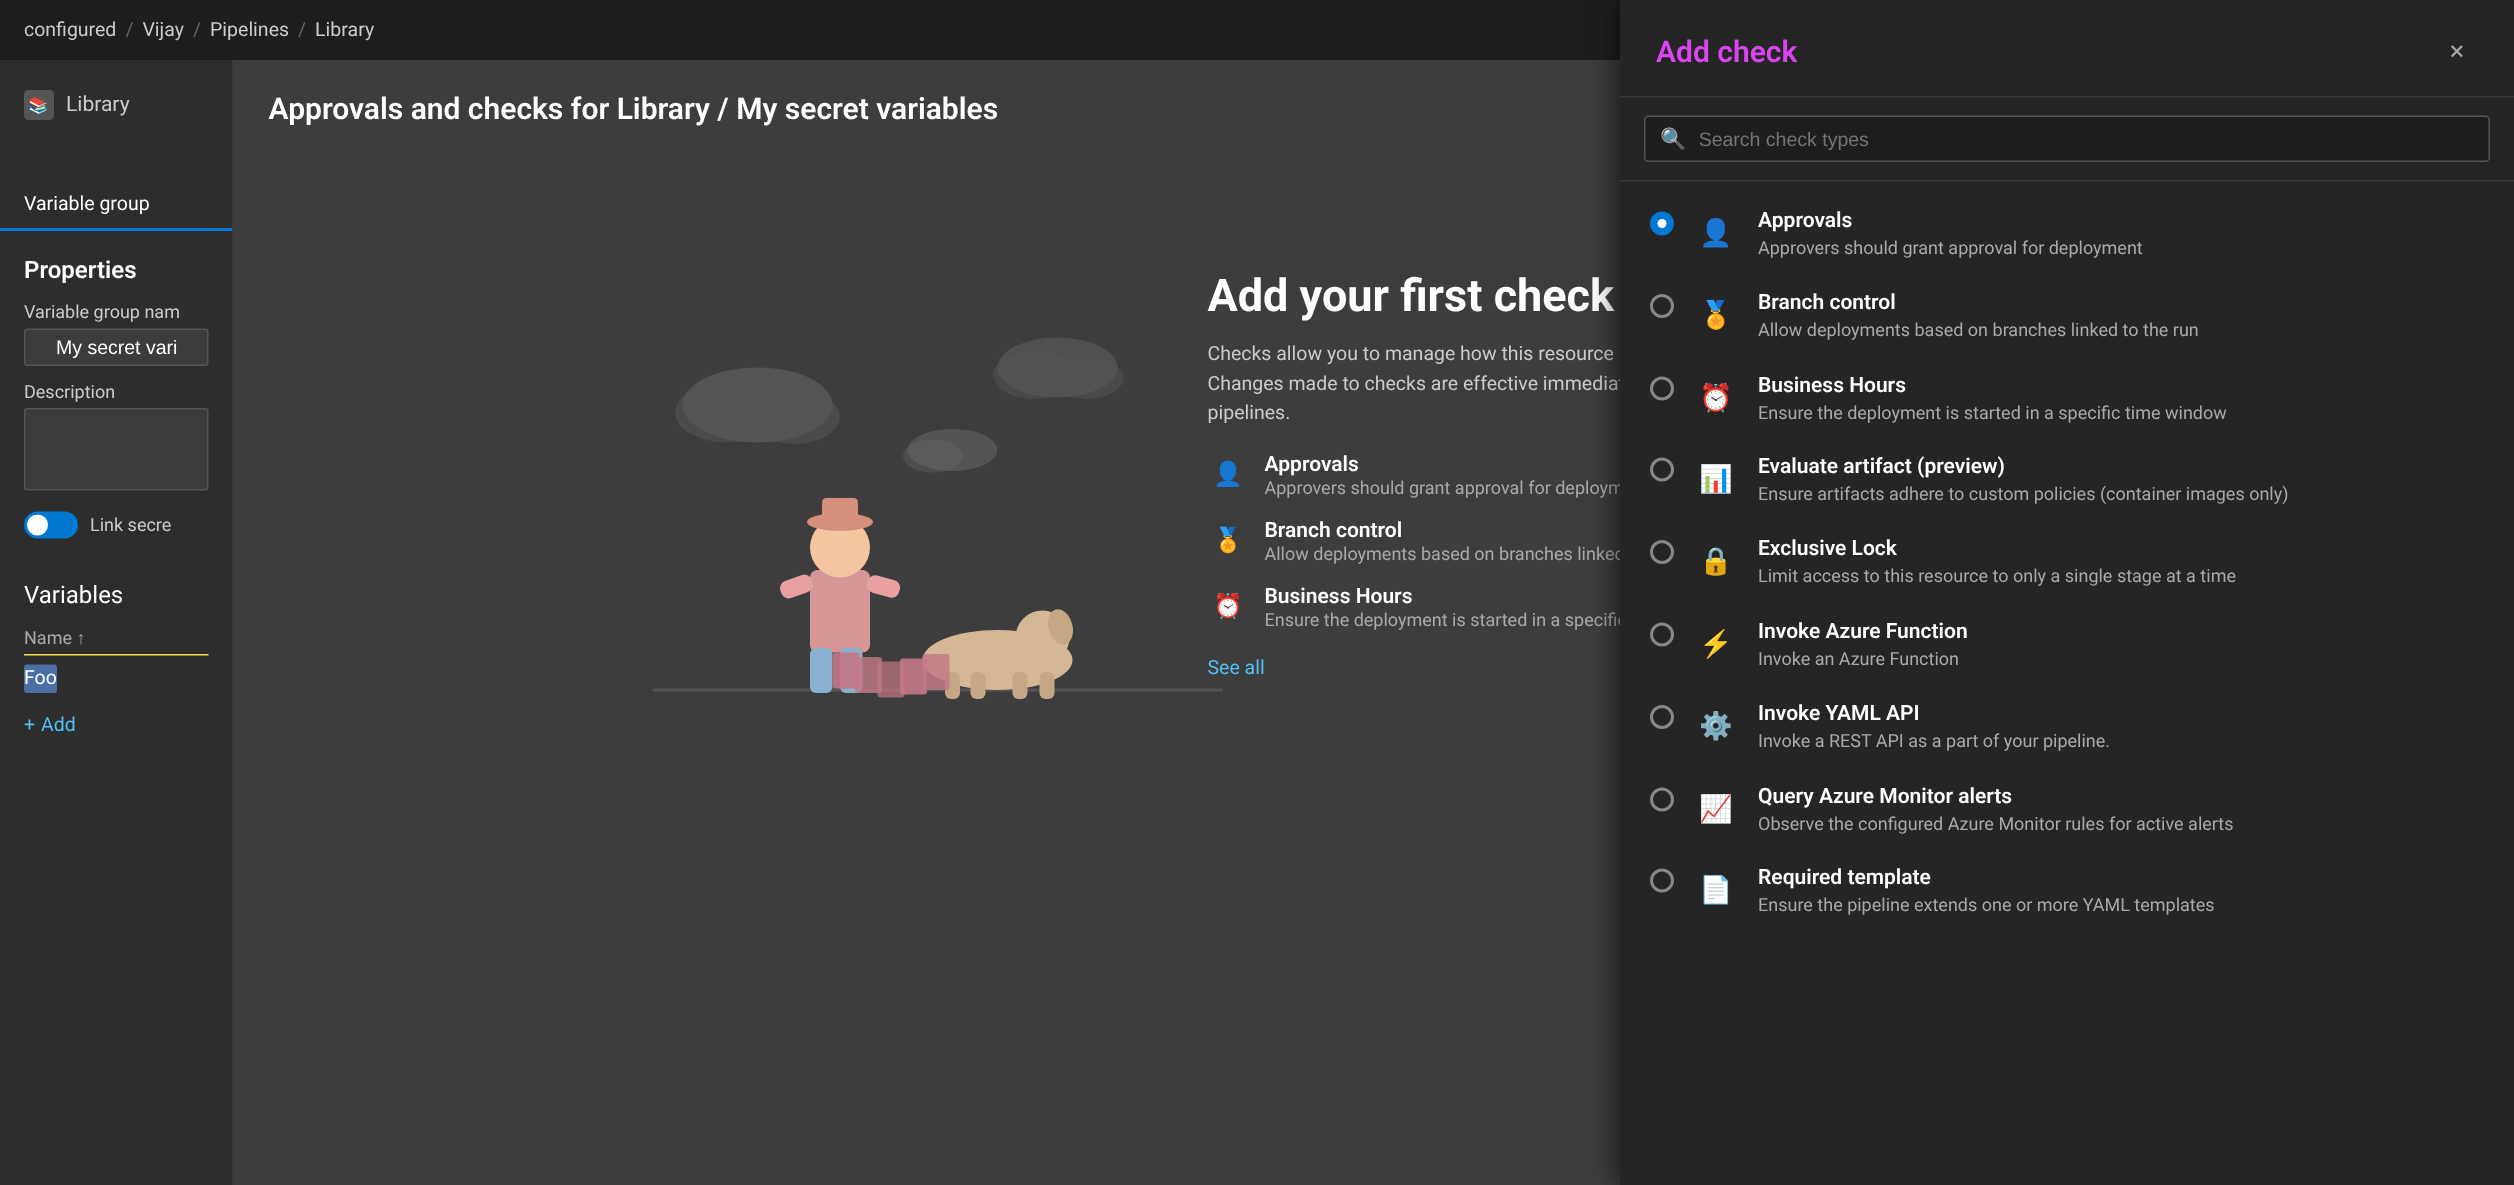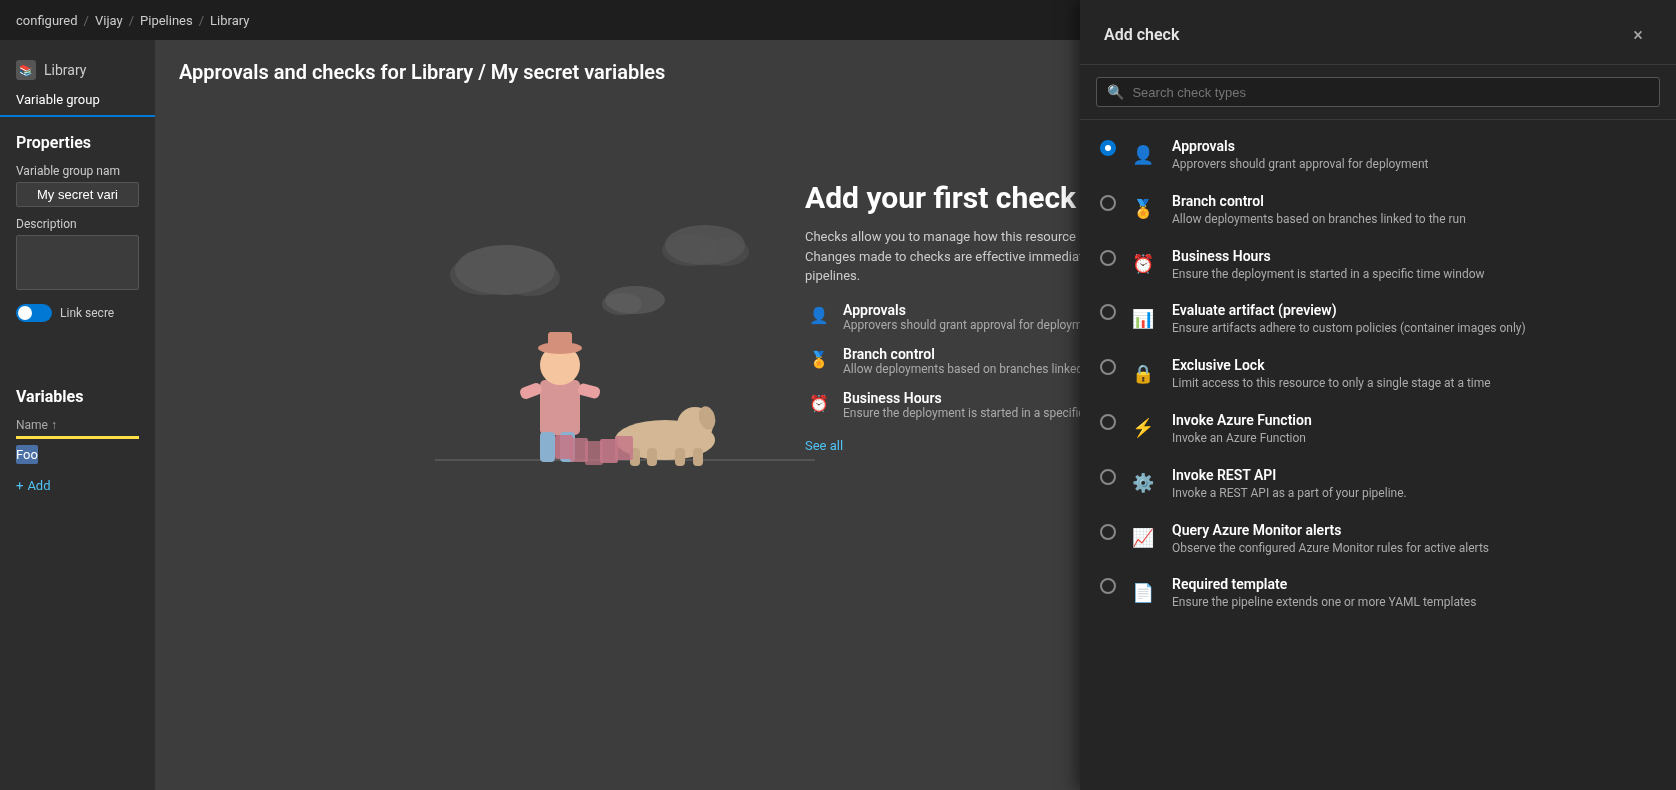--- a/index.html
+++ b/index.html
@@ -66,20 +66,21 @@
     .sidebar-title {
       font-size: 14px;
       color: #ccc;
     }
     .sidebar-nav-item {
       padding: 8px 16px;
       font-size: 13px;
       color: #bbb;
       cursor: pointer;
       border-bottom: 2px solid transparent;
+      margin-top: 37px;
     }
     .sidebar-nav-item.active {
       color: #fff;
       border-bottom: 2px solid #0078d4;
     }
 
     
     .properties-section {
       padding: 16px;
     }
@@ -140,31 +141,30 @@
       background: #fff;
       border-radius: 50%;
     }
     .toggle-label { font-size: 12px; color: #ccc; }
 
     .variables-section {
       padding: 0 16px;
     }
     .variables-header {
       font-size: 16px;
-      font-weight: 700;
+      font-weight: 400;
       color: #fff;
       margin-bottom: 8px;
-      margin-top: 37px;
     }
     .var-table-header {
       display: flex;
       font-size: 12px;
       color: #aaa;
       padding: 4px 0;
-      border-bottom: 3px solid #fde047;
+      border-bottom: 1px solid #fde047;
       margin-bottom: 4px;
     }
     .var-table-header .col { flex: 1; }
     .var-row {
       display: flex;
       font-size: 13px;
       padding: 4px 0;
     }
     .var-row .col { flex: 1; }
     .var-row .name-cell {
@@ -289,23 +289,23 @@
     }
 
     .panel-header {
       display: flex;
       align-items: center;
       justify-content: space-between;
       padding: 20px 24px 16px;
       border-bottom: 1px solid #3a3a3a;
     }
     .panel-title {
-      font-size: 16px;
+      font-size: 20px;
       font-weight: 600;
-      color: #e5e5e5;
+      color: #d946ef;
     }
     .close-btn {
       width: 28px;
       height: 28px;
       display: flex;
       align-items: center;
       justify-content: center;
       cursor: pointer;
       color: #aaa;
       font-size: 18px;
@@ -608,21 +608,21 @@
         <div class="panel-icon icon-azure-fn">⚡</div>
         <div class="panel-item-text">
           <div class="item-title">Invoke Azure Function</div>
           <div class="item-desc">Invoke an Azure Function</div>
         </div>
       </div>
       <div class="panel-check-item">
         <div class="radio-btn"></div>
         <div class="panel-icon icon-rest">⚙️</div>
         <div class="panel-item-text">
-          <div class="item-title">Invoke REST API</div>
+          <div class="item-title">Invoke YAML API</div>
           <div class="item-desc">Invoke a REST API as a part of your pipeline.</div>
         </div>
       </div>
       <div class="panel-check-item">
         <div class="radio-btn"></div>
         <div class="panel-icon icon-monitor">📈</div>
         <div class="panel-item-text">
           <div class="item-title">Query Azure Monitor alerts</div>
           <div class="item-desc">Observe the configured Azure Monitor rules for active alerts</div>
         </div>

